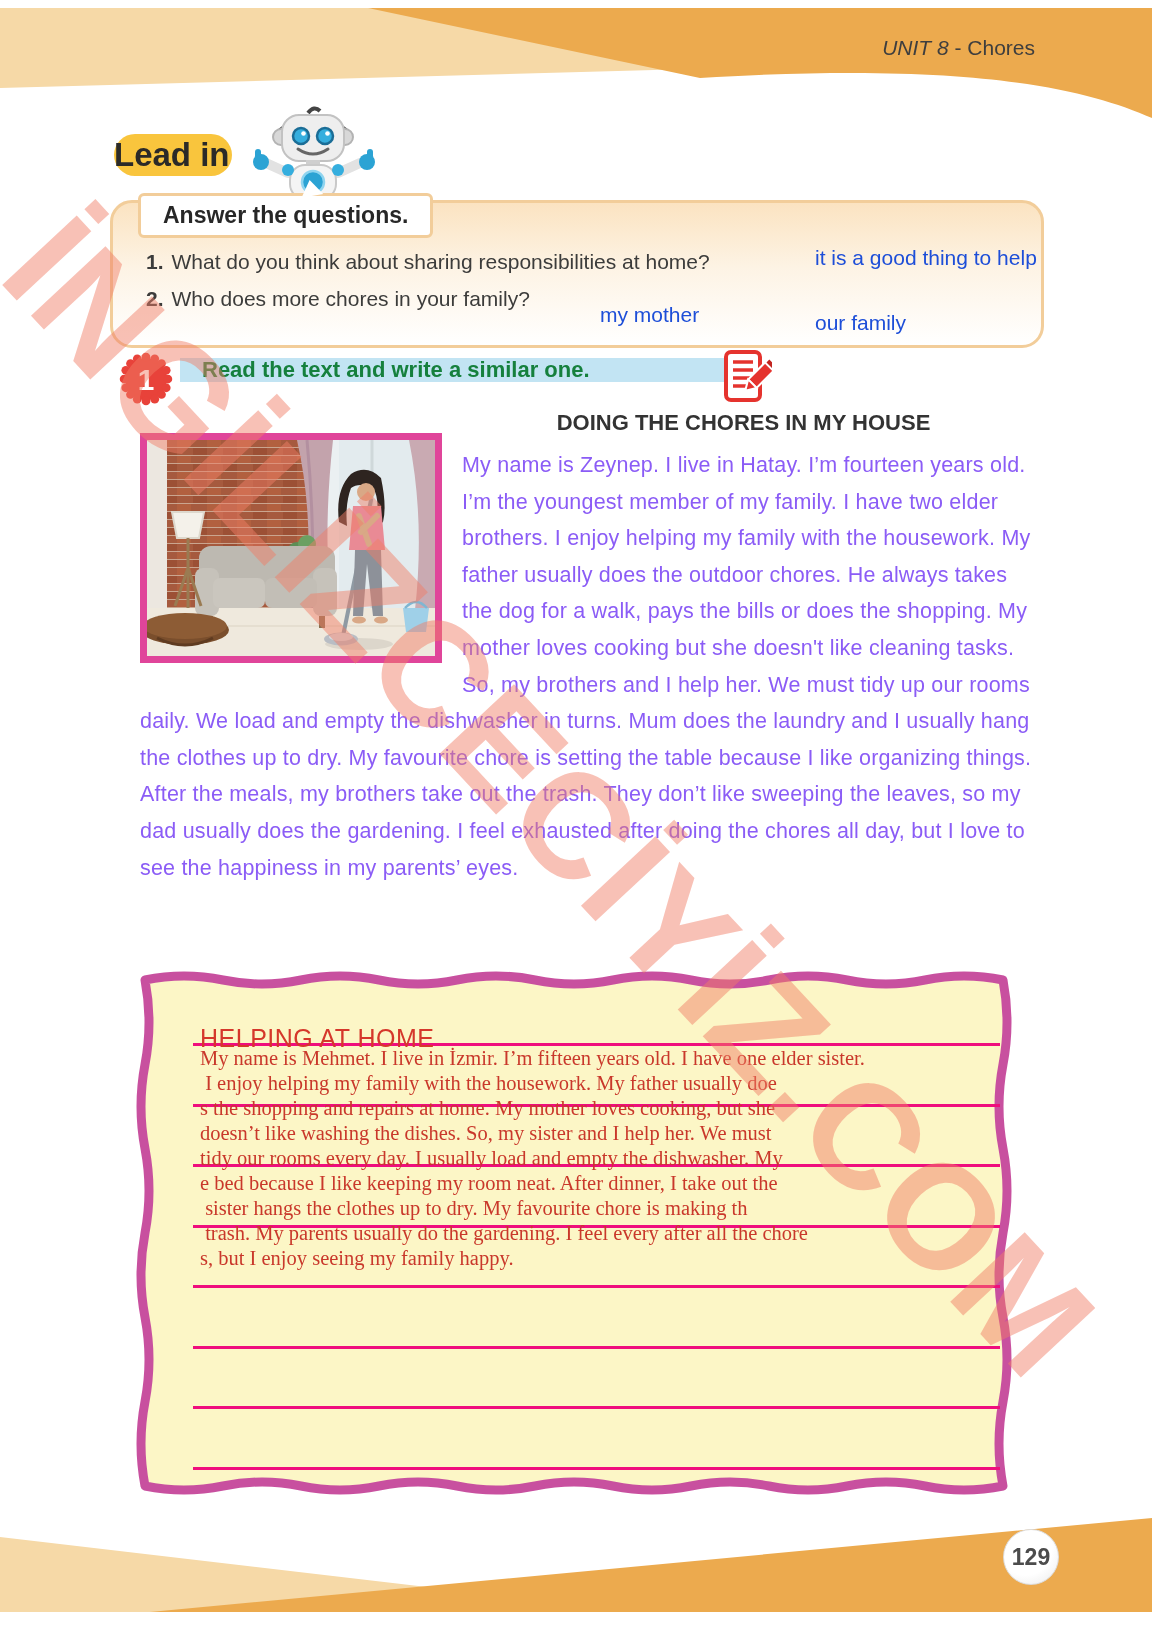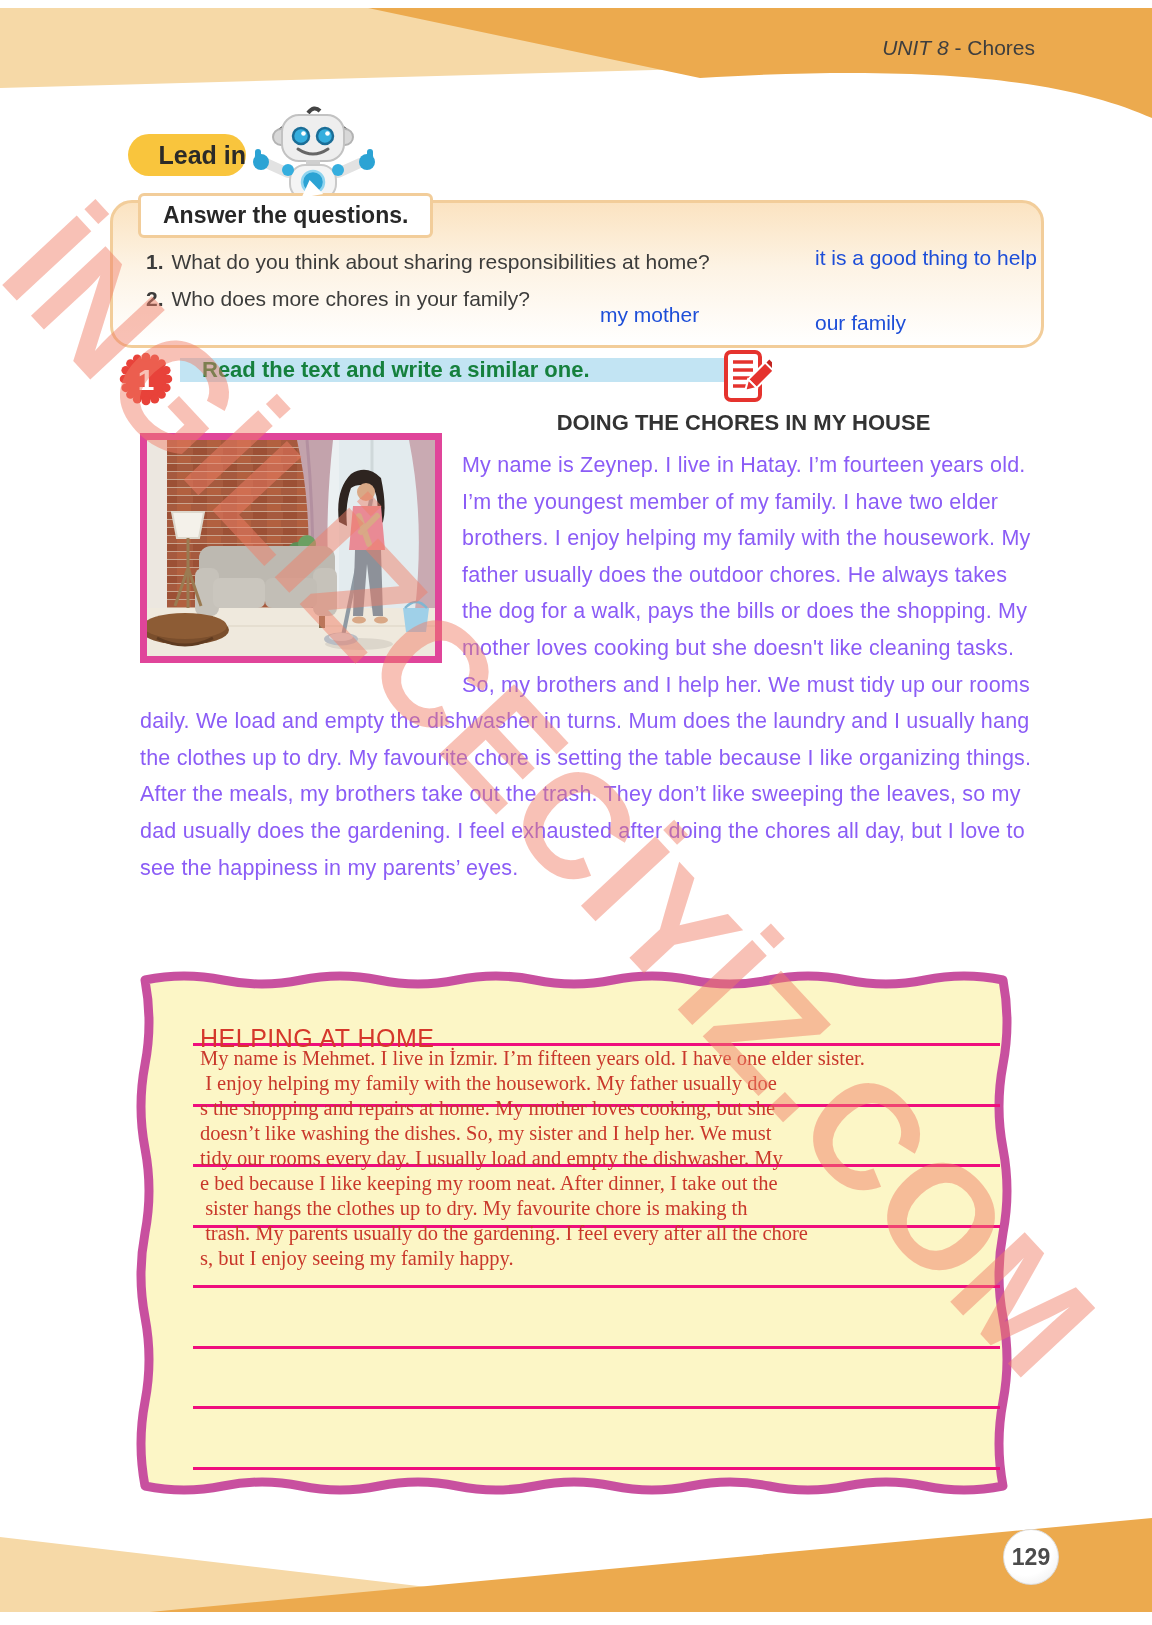--- a/index.html
+++ b/index.html
@@ -5,23 +5,23 @@
   html,body{margin:0;padding:0;background:#fff;}
   #page{position:relative;width:1152px;height:1625px;background:#fff;overflow:hidden;
         font-family:"Liberation Sans", sans-serif;}
 
   
   .band-svg{position:absolute;left:0;top:0;}
   .unit-label{position:absolute;top:36px;right:117px;font-size:21px;color:#3e3e3e;}
   .unit-label em{font-style:italic;margin-left:27px;}
 
   
-  .lead-badge{position:absolute;left:128px;top:134px;width:118px;height:42px;background:#f9c53d;
-              border-radius:22px;display:flex;align-items:center;justify-content:flex-end;
-              font-weight:bold;font-size:25px;color:#2b2a28;}
+  .lead-badge{position:absolute;left:114px;top:134px;width:118px;height:42px;background:#f9c53d;
+              border-radius:22px;display:flex;align-items:center;justify-content:flex-start;
+              font-weight:bold;font-size:33px;color:#2b2a28;}
   .robot{position:absolute;left:248px;top:103px;}
 
   .q-panel{position:absolute;left:110px;top:200px;width:928px;height:142px;border:3px solid #f2cd9a;
            border-radius:22px;background:linear-gradient(180deg,#fbe3c1 0%,#fdf3e4 45%,#ffffff 100%);}
   .answer-label{position:absolute;left:138px;top:193px;background:#fff;border:3px solid #f2cd9a;
                 border-radius:6px;padding:6px 22px;font-weight:bold;font-size:23px;color:#272727;}
   .callout{position:absolute;left:300px;top:180px;width:0;height:0;border-left:11px solid transparent;
            border-right:11px solid transparent;border-bottom:16px solid #fff;transform:rotate(-10deg);z-index:3;}
 
   .q-row{position:absolute;font-size:21px;color:#3c3c3b;white-space:nowrap;}

